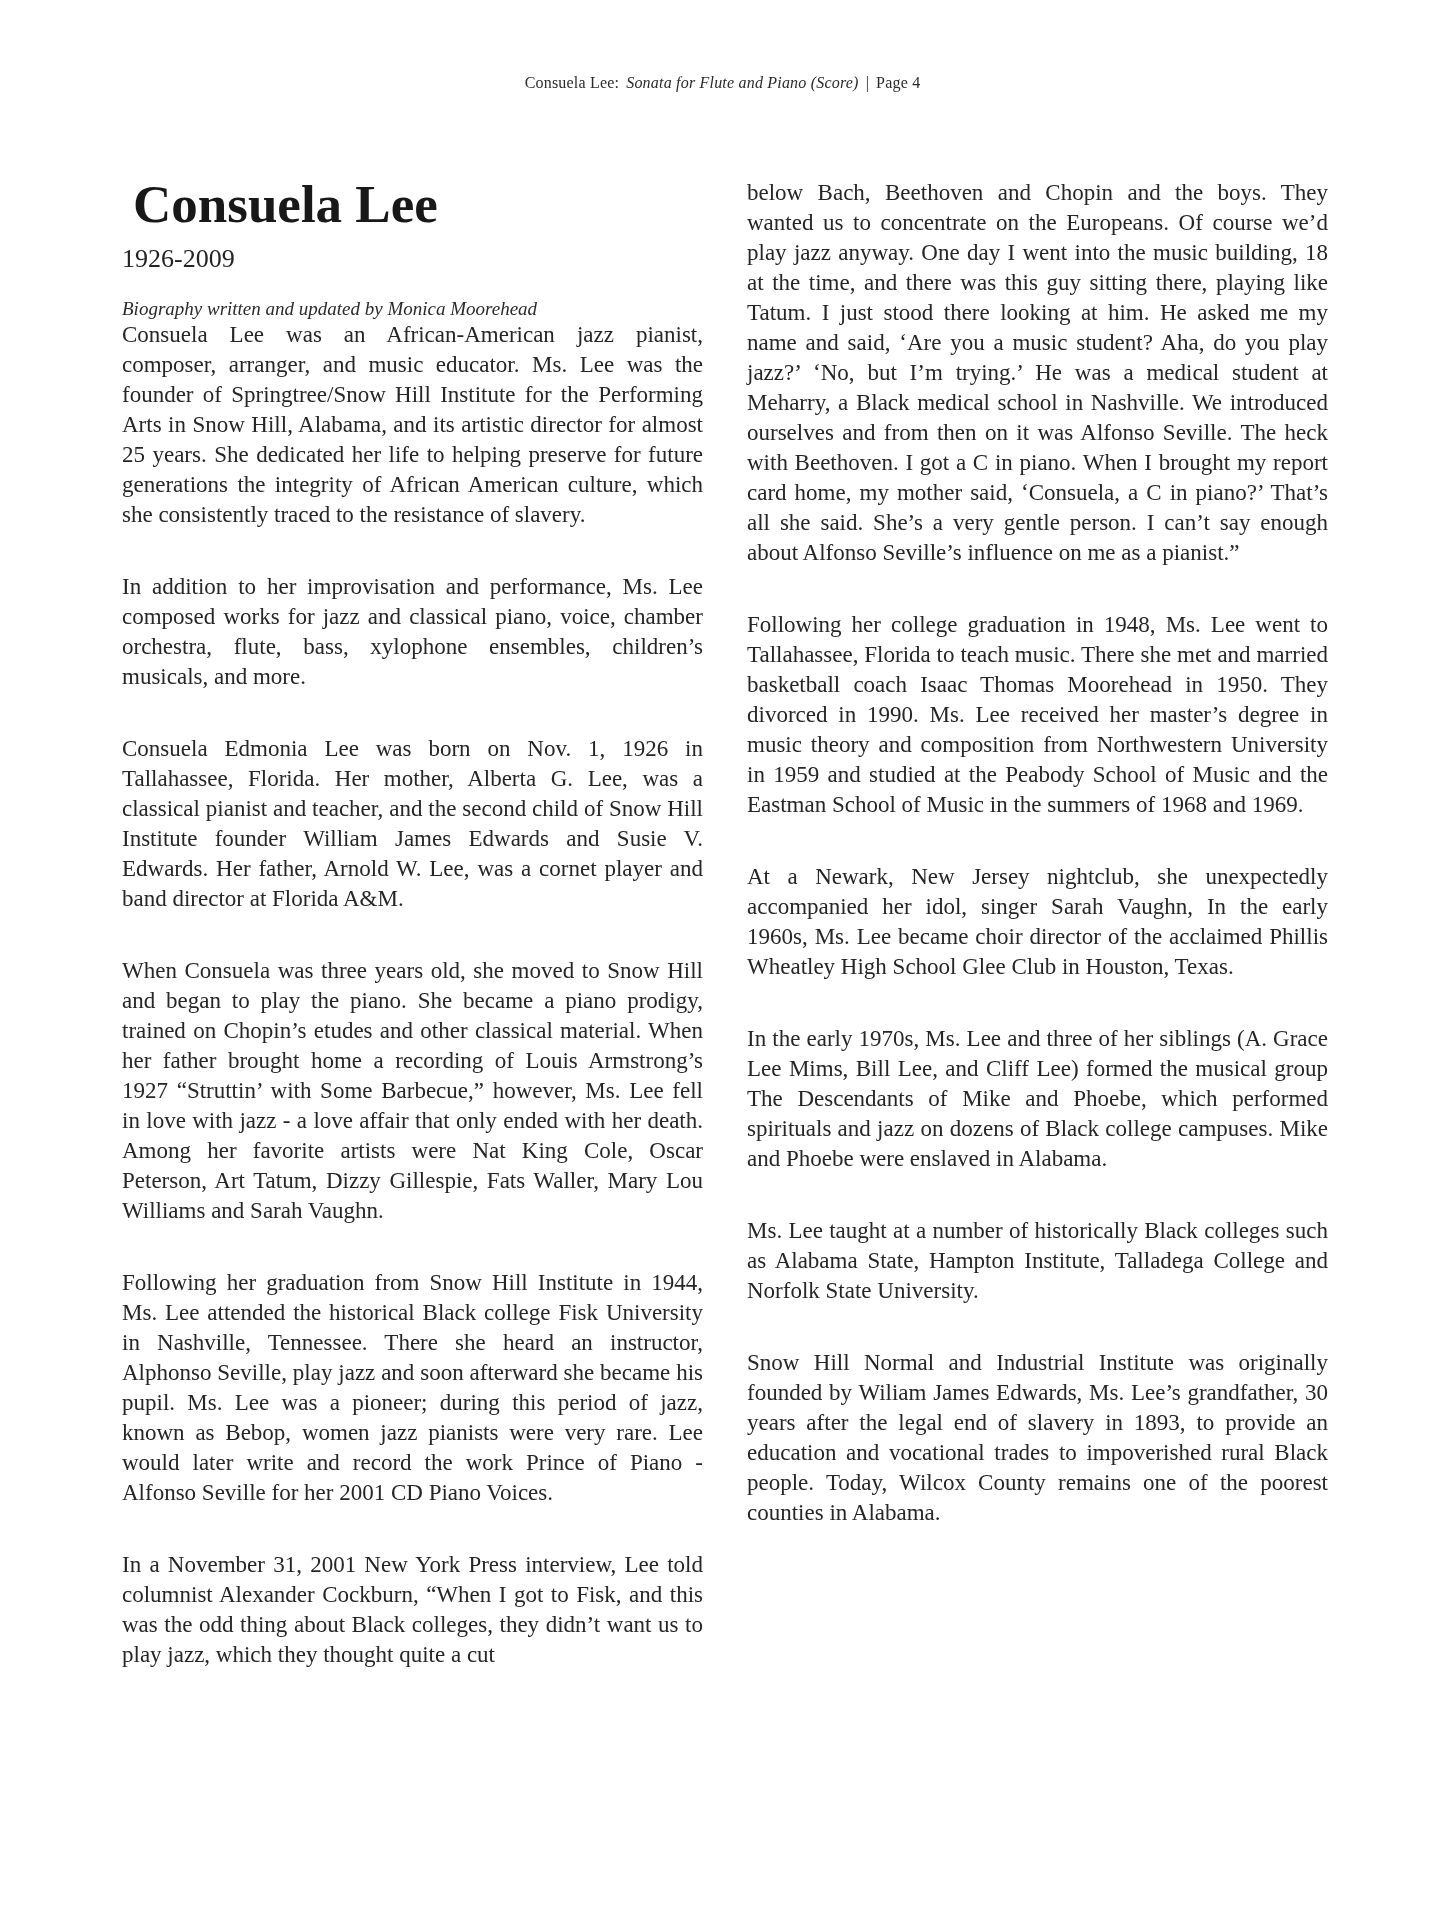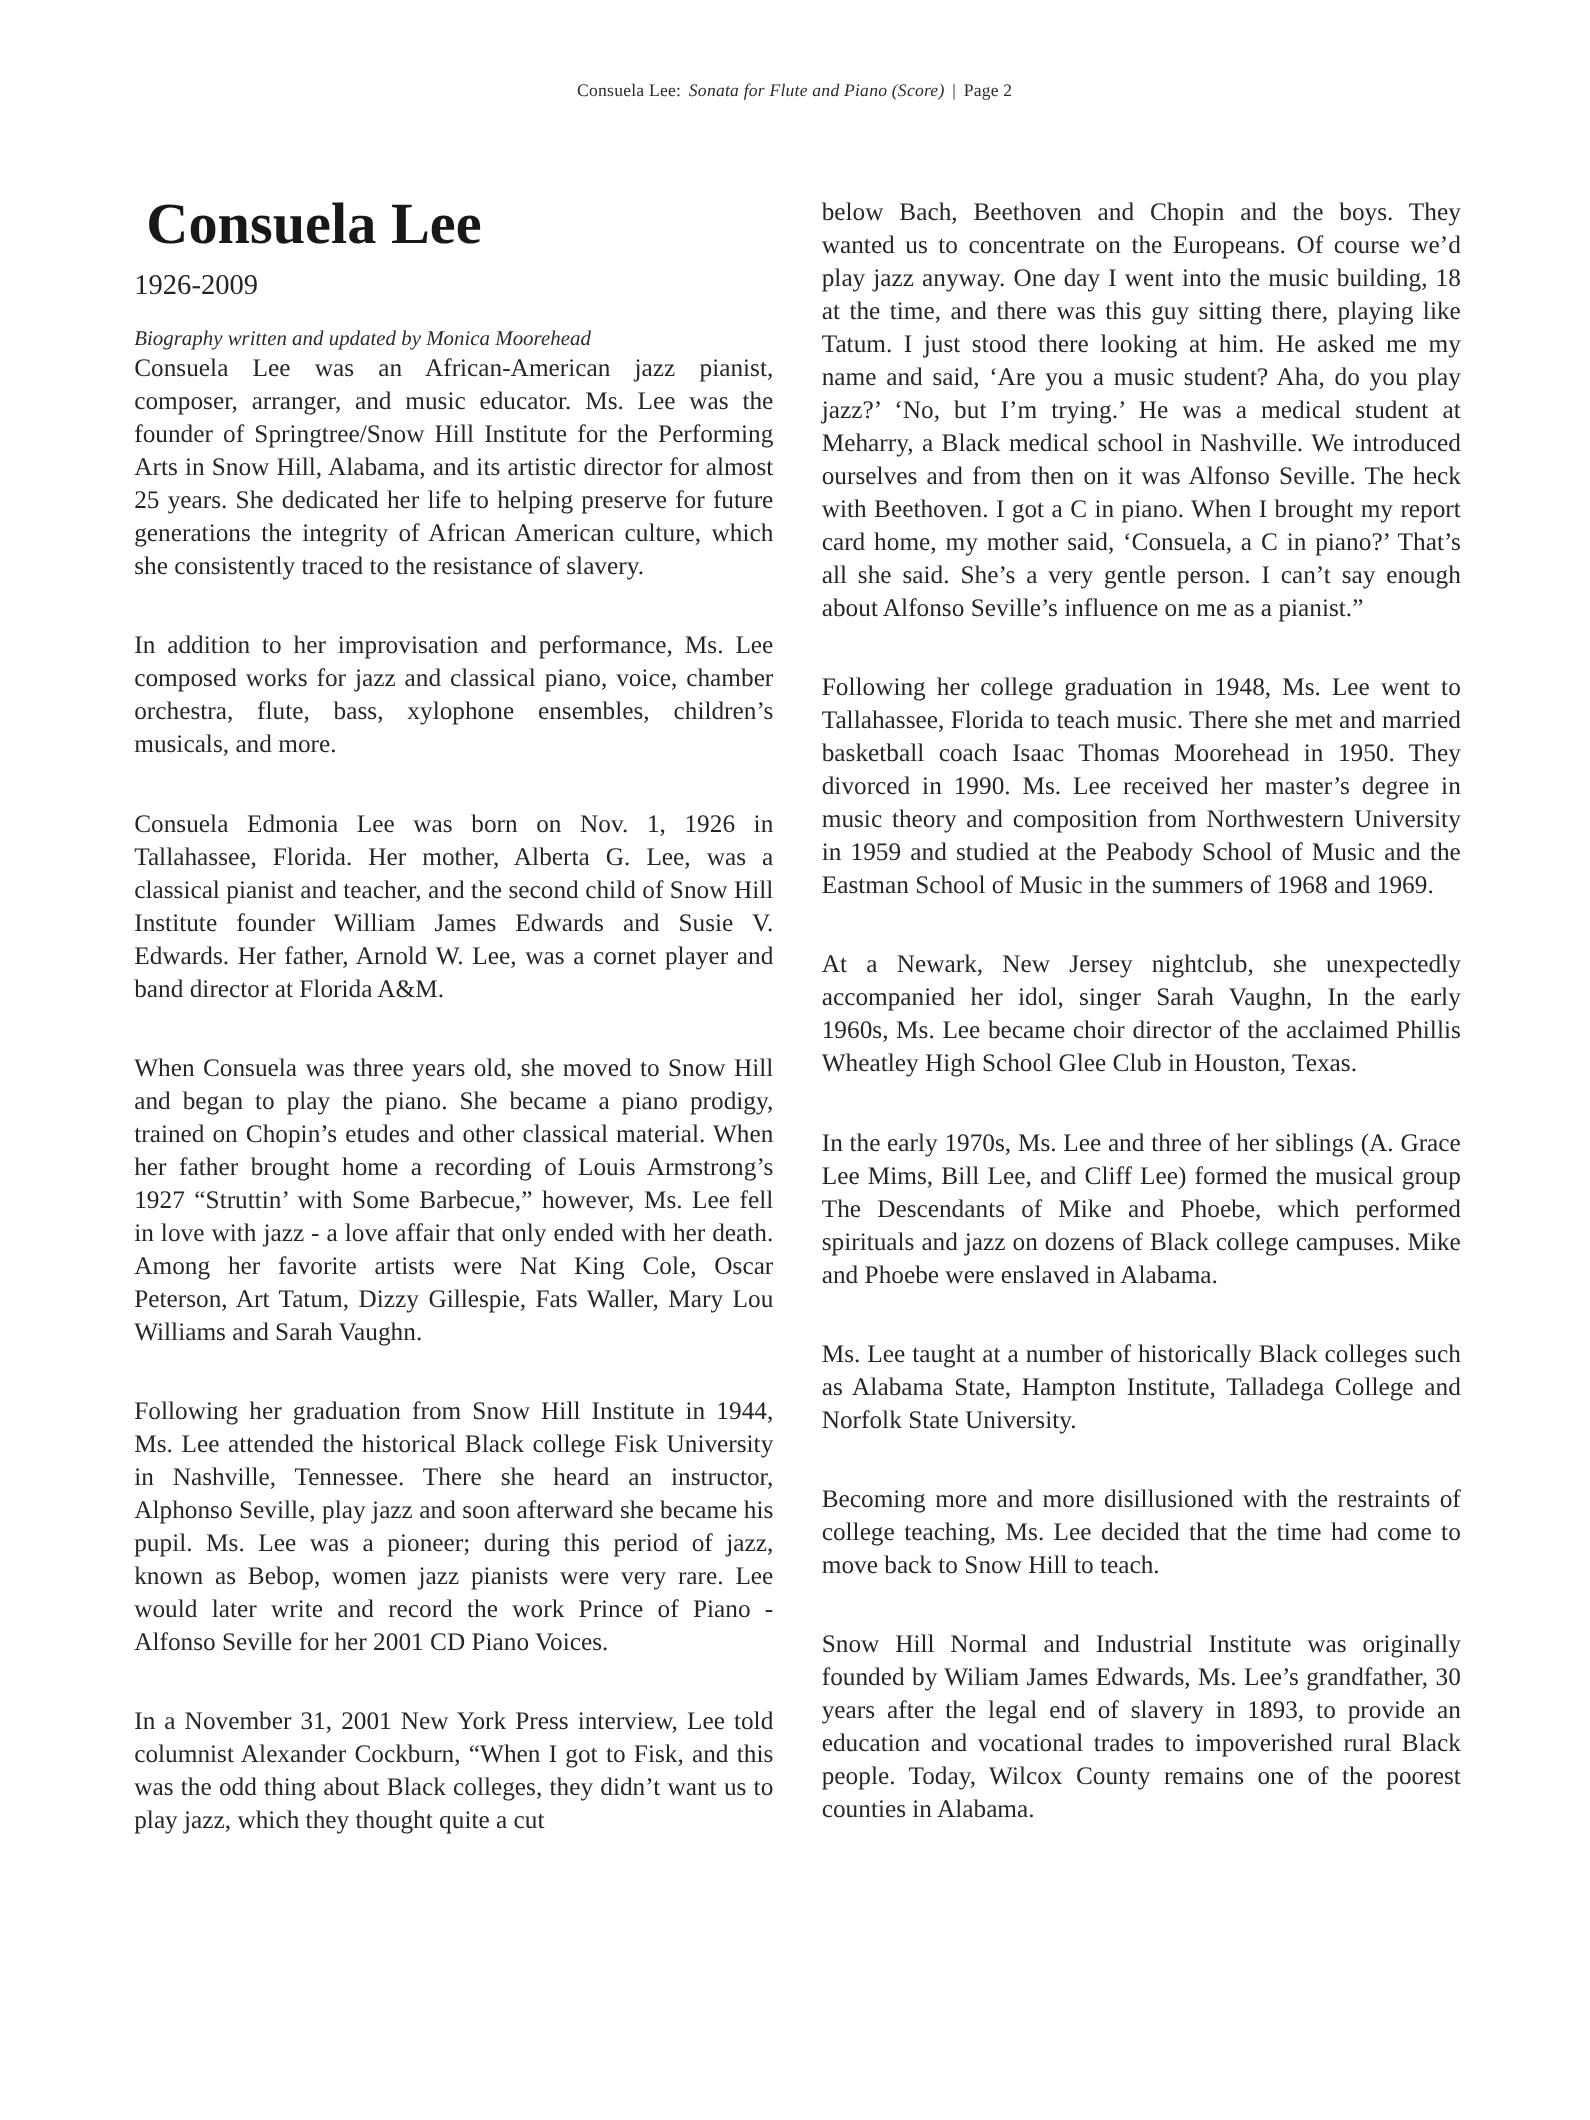--- a/index.html
+++ b/index.html
@@ -70,38 +70,37 @@
 </style>
 </head>
 <body>
 
 <div class="page">
 
   <div class="running-header">
     <span>Consuela Lee:</span>
     <span class="italic">Sonata for Flute and Piano (Score)</span>
     <span>|</span>
-    <span>Page 2</span>
+    <span>Page 4</span>
   </div>
 
   <div class="col col-left">
     <h1 class="doc-title">Consuela Lee</h1>
     <div class="dates">1926-2009</div>
     <div class="byline">Biography written and updated by Monica Moorehead</div>
     <p class="first">Consuela Lee was an African-American jazz pianist, composer, arranger, and music educator. Ms. Lee was the founder of Springtree/Snow Hill Institute for the Performing Arts in Snow Hill, Alabama, and its artistic director for almost 25 years. She dedicated her life to helping preserve for future generations the integrity of African American culture, which she consistently traced to the resistance of slavery.</p>
     <p>In addition to her improvisation and performance, Ms. Lee composed works for jazz and classical piano, voice, chamber orchestra, flute, bass, xylophone ensembles, children’s musicals, and more.</p>
     <p>Consuela Edmonia Lee was born on Nov. 1, 1926 in Tallahassee, Florida. Her mother, Alberta G. Lee, was a classical pianist and teacher, and the second child of Snow Hill Institute founder William James Edwards and Susie V. Edwards. Her father, Arnold W. Lee, was a cornet player and band director at Florida A&amp;M.</p>
     <p>When Consuela was three years old, she moved to Snow Hill and began to play the piano. She became a piano prodigy, trained on Chopin’s etudes and other classical material. When her father brought home a recording of Louis Armstrong’s 1927 “Struttin’ with Some Barbecue,” however, Ms. Lee fell in love with jazz - a love affair that only ended with her death. Among her favorite artists were Nat King Cole, Oscar Peterson, Art Tatum, Dizzy Gillespie, Fats Waller, Mary Lou Williams and Sarah Vaughn.</p>
     <p>Following her graduation from Snow Hill Institute in 1944, Ms. Lee attended the historical Black college Fisk University in Nashville, Tennessee. There she heard an instructor, Alphonso Seville, play jazz and soon afterward she became his pupil. Ms. Lee was a pioneer; during this period of jazz, known as Bebop, women jazz pianists were very rare. Lee would later write and record the work Prince of Piano - Alfonso Seville for her 2001 CD Piano Voices.</p>
     <p>In a November 31, 2001 New York Press interview, Lee told columnist Alexander Cockburn, “When I got to Fisk, and this was the odd thing about Black colleges, they didn’t want us to play jazz, which they thought quite a cut</p>
   </div>
 
   <div class="col col-right">
     <p>below Bach, Beethoven and Chopin and the boys. They wanted us to concentrate on the Europeans. Of course we’d play jazz anyway. One day I went into the music building, 18 at the time, and there was this guy sitting there, playing like Tatum. I just stood there looking at him. He asked me my name and said, ‘Are you a music student? Aha, do you play jazz?’ ‘No, but I’m trying.’ He was a medical student at Meharry, a Black medical school in Nashville. We introduced ourselves and from then on it was Alfonso Seville. The heck with Beethoven. I got a C in piano. When I brought my report card home, my mother said, ‘Consuela, a C in piano?’ That’s all she said. She’s a very gentle person. I can’t say enough about Alfonso Seville’s influence on me as a pianist.”</p>
     <p>Following her college graduation in 1948, Ms. Lee went to Tallahassee, Florida to teach music. There she met and married basketball coach Isaac Thomas Moorehead in 1950. They divorced in 1990. Ms. Lee received her master’s degree in music theory and composition from Northwestern University in 1959 and studied at the Peabody School of Music and the Eastman School of Music in the summers of 1968 and 1969.</p>
     <p>At a Newark, New Jersey nightclub, she unexpectedly accompanied her idol, singer Sarah Vaughn, In the early 1960s, Ms. Lee became choir director of the acclaimed Phillis Wheatley High School Glee Club in Houston, Texas.</p>
     <p>In the early 1970s, Ms. Lee and three of her siblings (A. Grace Lee Mims, Bill Lee, and Cliff Lee) formed the musical group The Descendants of Mike and Phoebe, which performed spirituals and jazz on dozens of Black college campuses. Mike and Phoebe were enslaved in Alabama.</p>
     <p>Ms. Lee taught at a number of historically Black colleges such as Alabama State, Hampton Institute, Talladega College and Norfolk State University.</p>
-    <p>Becoming more and more disillusioned with the restraints of college teaching, Ms. Lee decided that the time had come to move back to Snow Hill to teach.</p>
     <p>Snow Hill Normal and Industrial Institute was originally founded by Wiliam James Edwards, Ms. Lee’s grandfather, 30 years after the legal end of slavery in 1893, to provide an education and vocational trades to impoverished rural Black people. Today, Wilcox County remains one of the poorest counties in Alabama.</p>
   </div>
 
 </div>
 
 </body></html>

